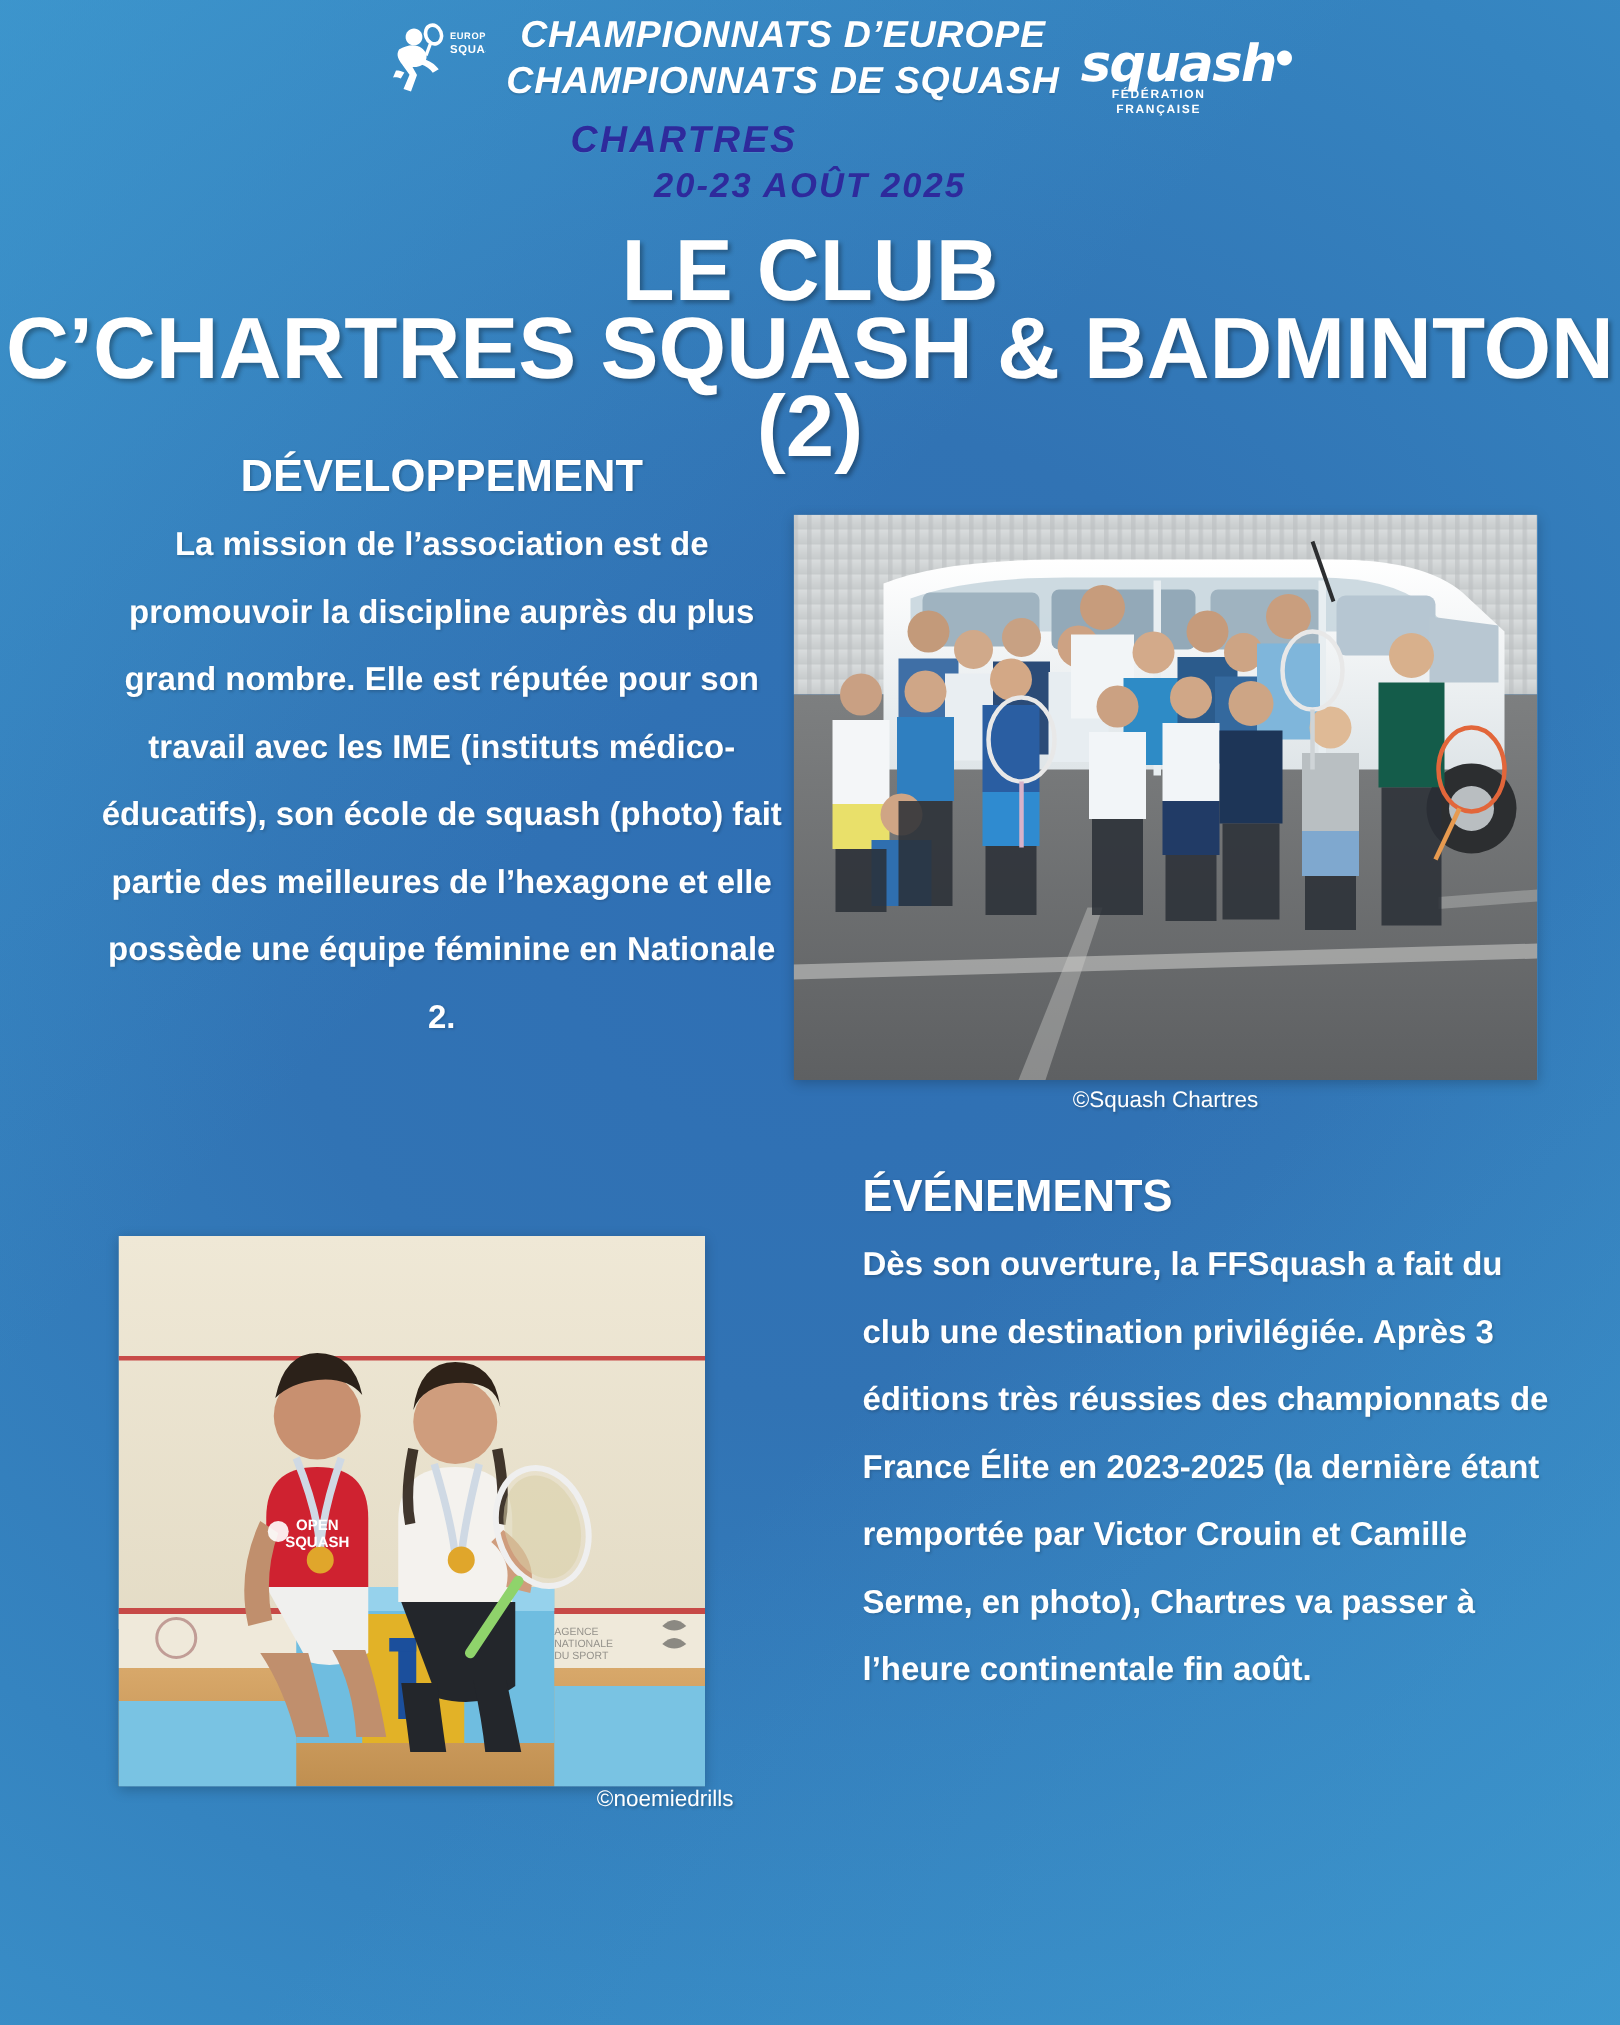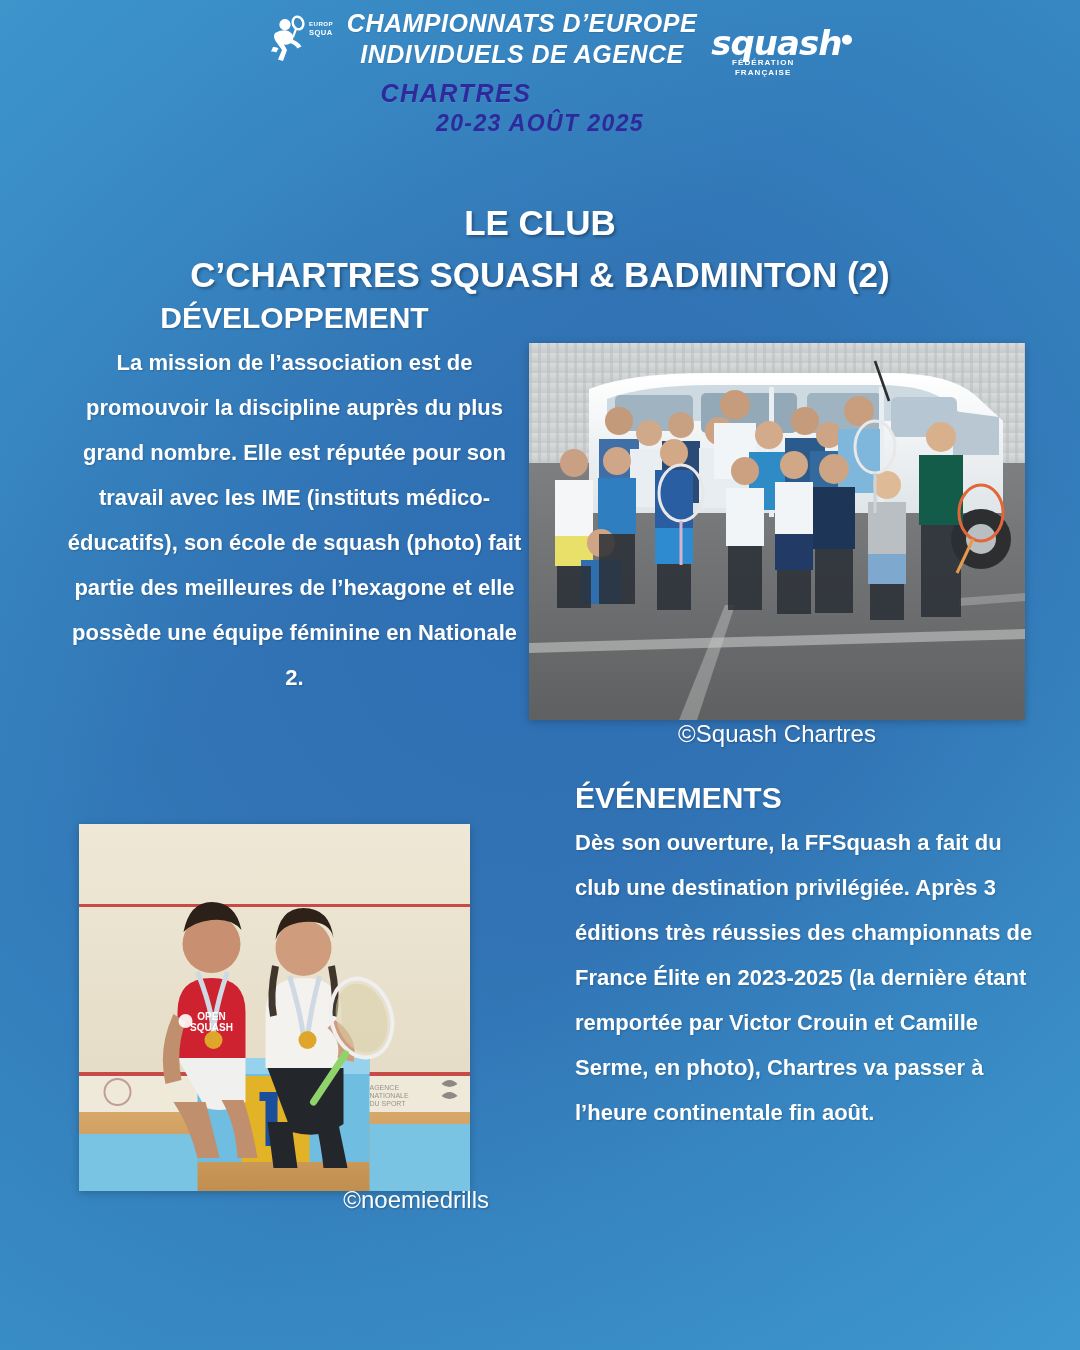--- a/index.html
+++ b/index.html
@@ -59,23 +59,22 @@
   }
   .dates{
     position:absolute;left:0;top:110px;width:1080px;text-align:center;
     color:#2e2a9c;font-weight:bold;font-style:italic;
     font-size:23px;letter-spacing:1.4px;
   }
 
   
   .title{
     position:absolute;left:0;top:155px;width:1080px;text-align:center;
-    color:#ffffff;font-weight:bold;font-size:35px;line-height:52px;
+    color:#ffffff;font-weight:bold;font-size:58px;line-height:52px;
     text-shadow:2px 2px 3px rgba(0,0,0,.30);
-    margin-top:42px;
   }
 
   
   .col-left-top{
     position:absolute;left:62px;top:298px;width:465px;
     text-align:center;color:#fff;
   }
   .col-right-bottom{
     position:absolute;left:575px;top:778px;width:465px;
     text-align:left;color:#fff;
@@ -92,21 +91,21 @@
 
   
   .photo{
     position:absolute;overflow:hidden;
     box-shadow:0 2px 8px rgba(0,0,0,.22);
   }
   #photo-team{left:529px;top:343px;width:496px;height:377px;}
   #photo-champs{left:79px;top:824px;width:391px;height:367px;}
   .caption{
     position:absolute;text-align:center;color:#ffffff;
-    font-size:24px;line-height:24px;
+    font-size:15px;line-height:24px;
     text-shadow:1px 1px 2px rgba(0,0,0,.25);
   }
   #caption-team{left:529px;top:722px;width:496px;}
   #caption-champs{left:79px;top:1188px;width:410px;text-align:right;}
 
   
   .ph-svg{display:block;width:100%;height:100%;}
 </style>
 </head>
 <body>
@@ -129,21 +128,21 @@
             <ellipse cx="33" cy="14" rx="5.2" ry="6.4" transform="rotate(-20 33 14)" fill="none" stroke="#fff" stroke-width="2.4"></ellipse>
             <path d="M31 20 L28 28" stroke="#fff" stroke-width="2.2" fill="none"></path>
           </g>
           <text x="44" y="17" font-size="6.2" font-family="Liberation Sans, sans-serif" fill="#ffffff" font-weight="bold" letter-spacing="0.4">EUROPEAN</text>
           <text x="44" y="26" font-size="7.6" font-family="Liberation Sans, sans-serif" fill="#ffffff" font-weight="bold" letter-spacing="0.4">SQUASH</text>
         </svg>
       </div>
 
       <div>
         <div class="champ-lines">CHAMPIONNATS D’EUROPE</div>
-        <div class="champ-lines">INDIVIDUELS DE AGENCE</div>
+        <div class="champ-lines">CHAMPIONNATS DE SQUASH</div>
       </div>
 
       <div class="ff-logo">
         <div class="ff-word">
           <span>squash</span><span class="ff-dot">●</span>
         </div>
         <div class="ff-sub">FÉDÉRATION FRANÇAISE</div>
       </div>
 
     </div>

